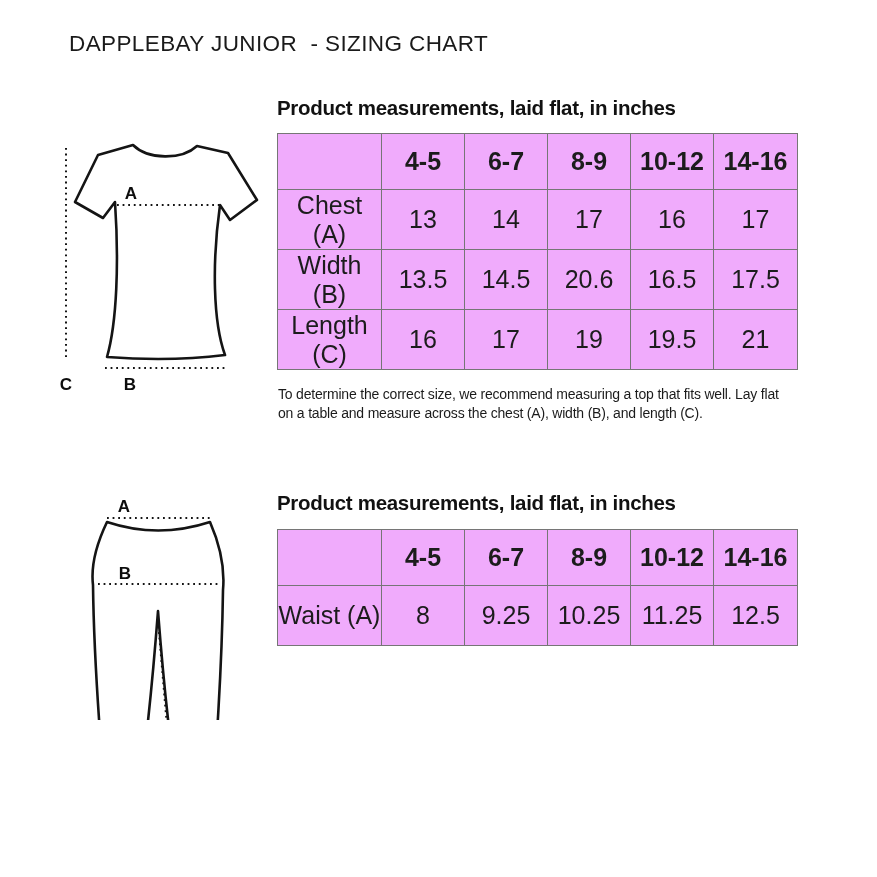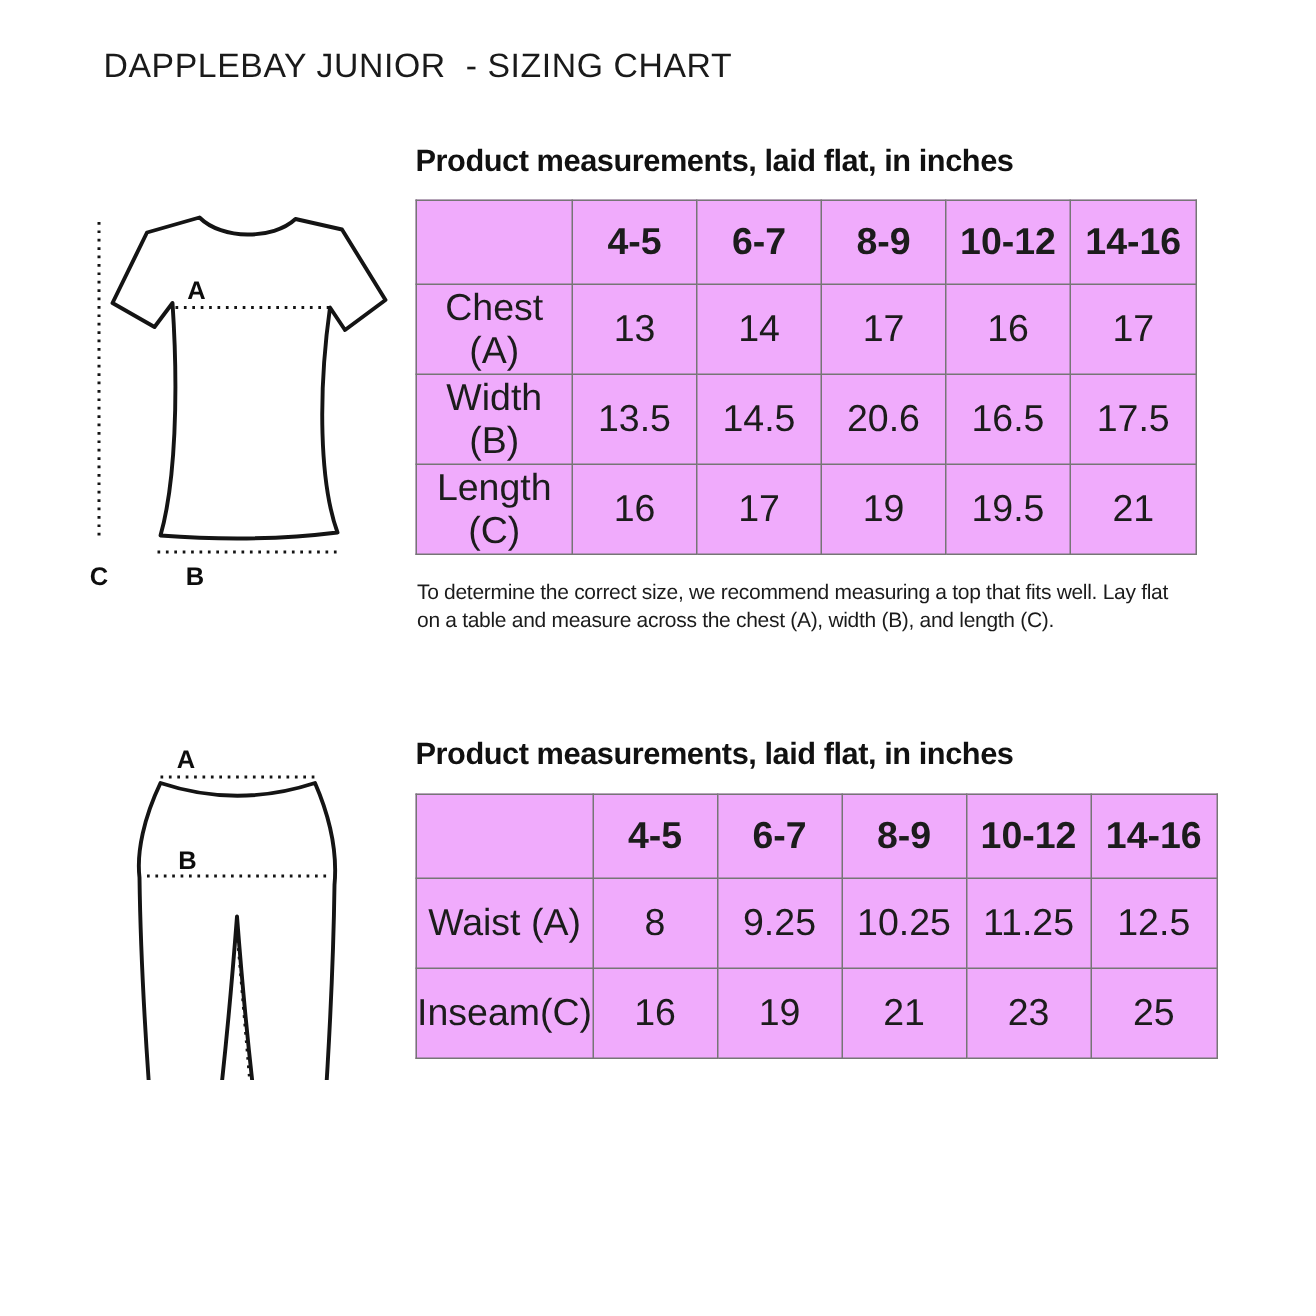--- a/index.html
+++ b/index.html
@@ -219,25 +219,17 @@
     </thead>
     <tbody>
       <tr>
         <th>Waist (A)</th>
         <td>8</td>
         <td>9.25</td>
         <td>10.25</td>
         <td>11.25</td>
         <td>12.5</td>
       </tr>
-      <tr>
-        <th>Inseam(C)</th>
-        <td>16</td>
-        <td>19</td>
-        <td>21</td>
-        <td>23</td>
-        <td>25</td>
-      </tr>
     </tbody>
   </table>
 
 
 </div>
 
 </body></html>

